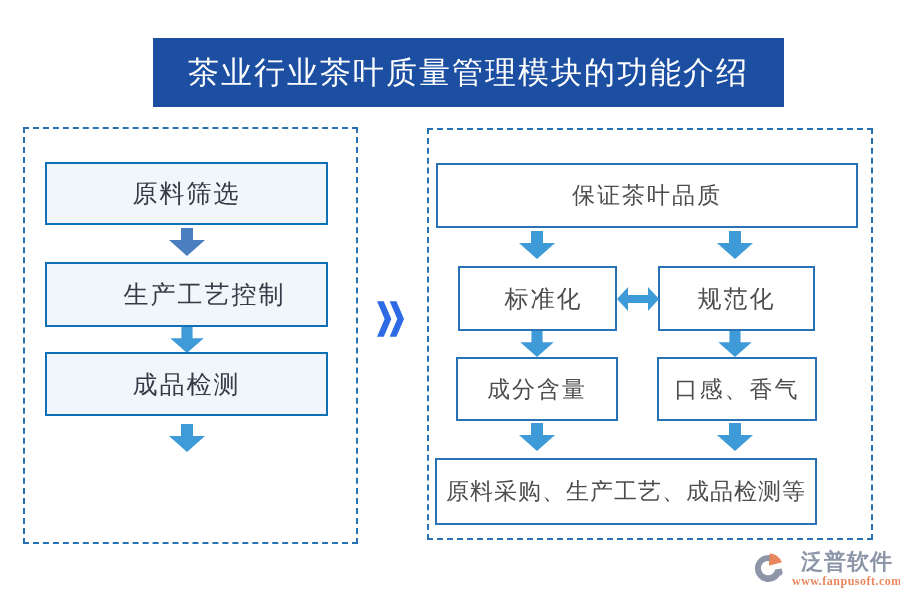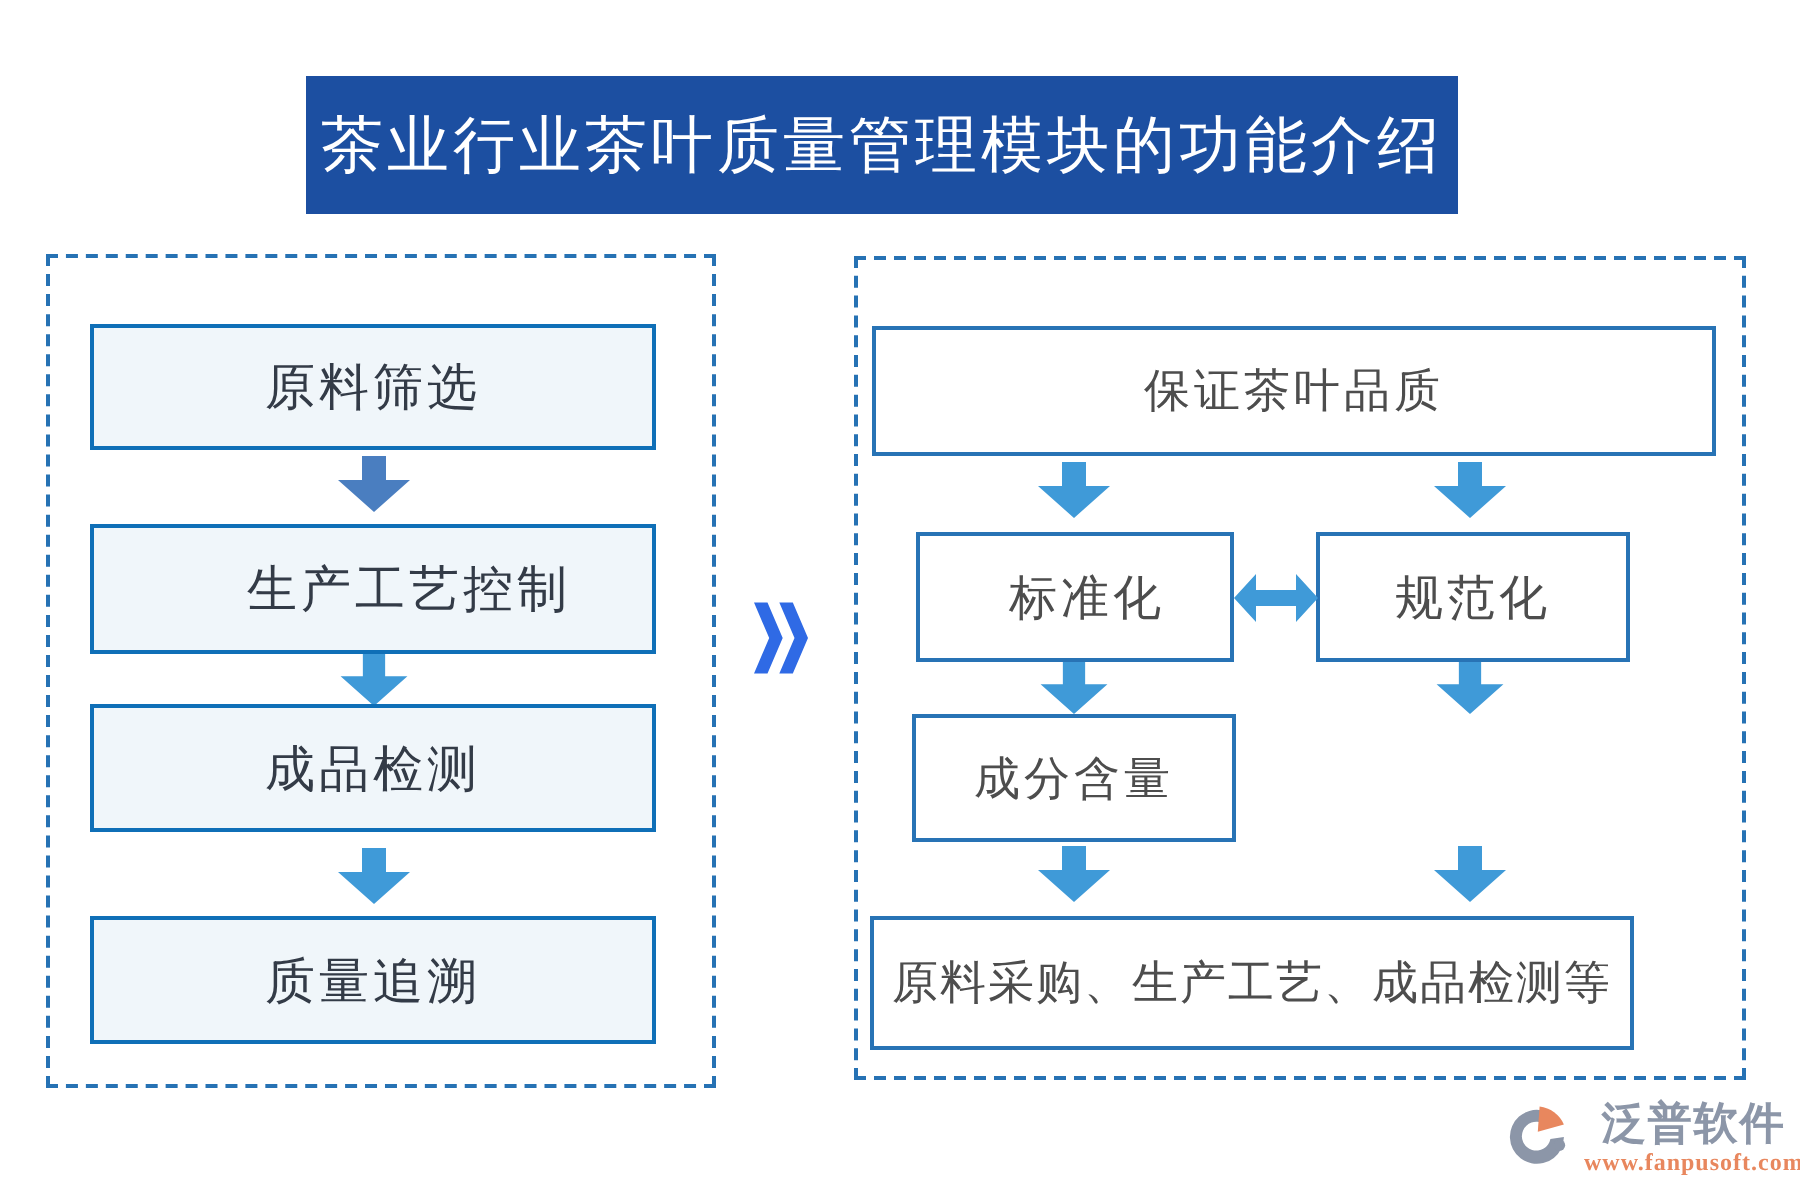--- a/index.html
+++ b/index.html
@@ -1,20 +1,20 @@
 <!DOCTYPE html>
 <html style="--title_bg: #1c4fa1; --title_text: #ffffff; --panel_dash: #2672b4; --left_box_border: #0f6fb7; --left_box_fill: #f0f6fa; --right_box_border: #2873b5; --right_box_fill: #ffffff; --arrow_steel: #4a7ec0; --arrow_sky: #3f9ad8; --chevron: #2f6ae5; --left_text: #333b47; --right_text: #4d4d4d; --logo_gray: #8c96a8; --logo_orange: #e8875e;"><head>
 <meta charset="utf-8">
 <style>
   html,body{margin:0;padding:0;background:#ffffff;}
   body{font-family:"Liberation Serif","DejaVu Serif",serif;}
   .canvas{position:relative;width:900px;height:600px;background:#fff;overflow:hidden;}
 
   .title-bar{
-    position:absolute;left:153px;top:38px;width:576px;height:69px;
+    position:absolute;left:153px;top:38px;width:631px;height:69px;
     background:var(--title_bg);display:flex;align-items:center;justify-content:center;
   }
   .title-bar span{color:var(--title_text);font-size:31px;letter-spacing:2px;}
 
   .panel{position:absolute;border:2px dashed var(--panel_dash);box-sizing:border-box;}
   .left-panel{left:23px;top:127px;width:335px;height:417px;}
   .right-panel{left:427px;top:128px;width:446px;height:412px;}
 
   .box{
     position:absolute;box-sizing:border-box;
@@ -67,21 +67,20 @@
     <svg class="down-arrow sky" style="left:144px;top:198px;" width="36" height="26" viewBox="0 0 36 28">
       <polygon points="12,0 24,0 24,12 36,12 18,28 0,12 12,12"></polygon>
     </svg>
 
     <div class="box left-box" style="top:223px;height:64px;">成品检测</div>
 
     <svg class="down-arrow sky" style="left:144px;top:295px;" width="36" height="28" viewBox="0 0 36 28">
       <polygon points="12,0 24,0 24,12 36,12 18,28 0,12 12,12"></polygon>
     </svg>
 
-    <div class="box left-box" style="top:329px;height:64px;">质量追溯</div>
   </div>
 
   <svg class="chevrons" style="left:377px;top:299px;" width="27" height="40" viewBox="0 0 32 42">
     <polygon points="0,0 8,0 17,21 8,42 0,42 9,21"></polygon>
     <polygon points="15,0 23,0 32,21 23,42 15,42 24,21"></polygon>
   </svg>
 
   <div class="panel right-panel">
     <div class="box right-box" style="left:7px;top:33px;width:422px;height:65px;">保证茶叶品质</div>
 
@@ -100,20 +99,21 @@
     </svg>
 
     <svg class="down-arrow sky" style="left:90px;top:201px;" width="36" height="26" viewBox="0 0 36 28">
       <polygon points="12,0 24,0 24,12 36,12 18,28 0,12 12,12"></polygon>
     </svg>
     <svg class="down-arrow sky" style="left:288px;top:201px;" width="36" height="26" viewBox="0 0 36 28">
       <polygon points="12,0 24,0 24,12 36,12 18,28 0,12 12,12"></polygon>
     </svg>
 
     <div class="box right-box" style="left:27px;top:227px;width:162px;height:64px;">成分含量</div>
+    <div class="box right-box" style="left:228px;top:227px;width:160px;height:64px;">口感、香气</div>
 
     <svg class="down-arrow sky" style="left:90px;top:293px;" width="36" height="28" viewBox="0 0 36 28">
       <polygon points="12,0 24,0 24,12 36,12 18,28 0,12 12,12"></polygon>
     </svg>
     <svg class="down-arrow sky" style="left:288px;top:293px;" width="36" height="28" viewBox="0 0 36 28">
       <polygon points="12,0 24,0 24,12 36,12 18,28 0,12 12,12"></polygon>
     </svg>
 
     <div class="box right-box" style="left:6px;top:328px;width:382px;height:67px;letter-spacing:1px;">原料采购、生产工艺、成品检测等</div>
   </div>

